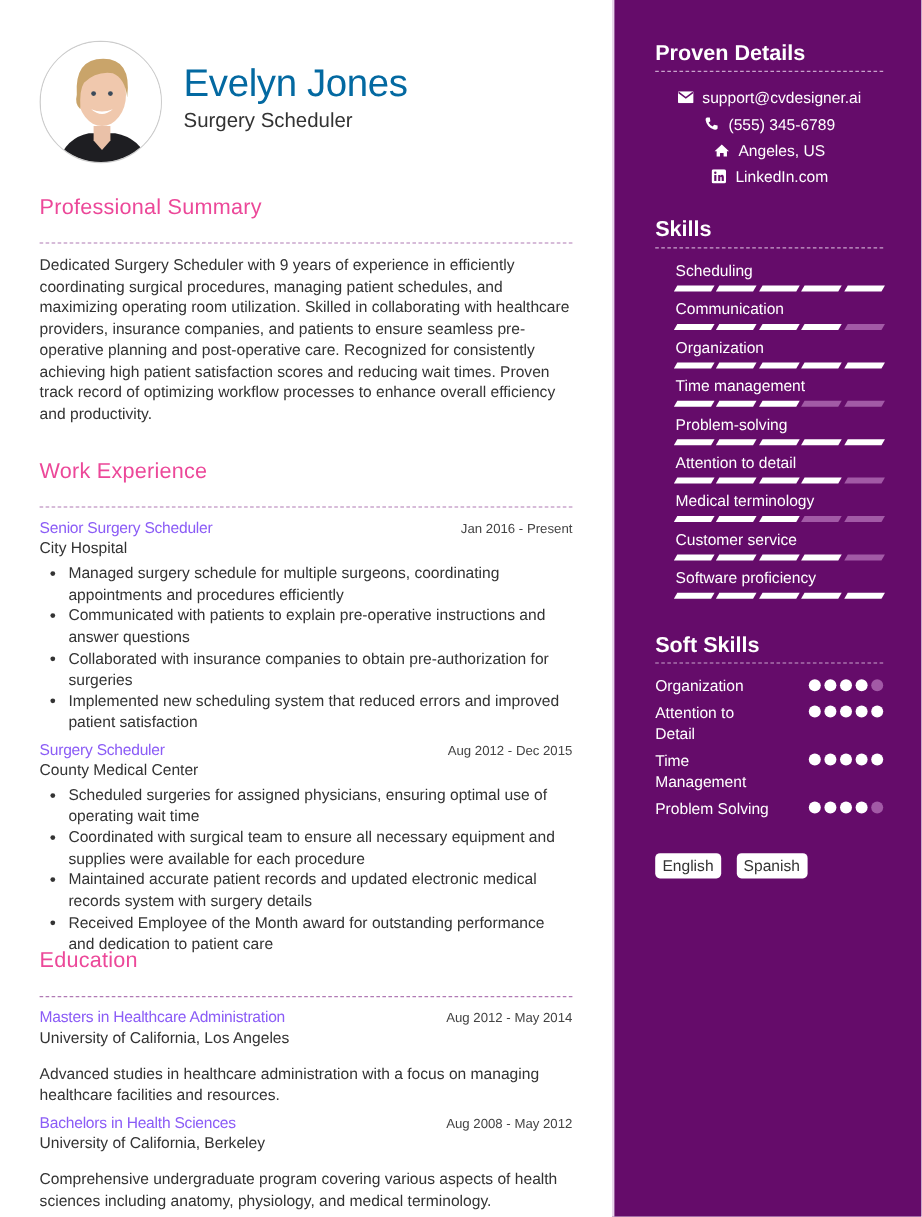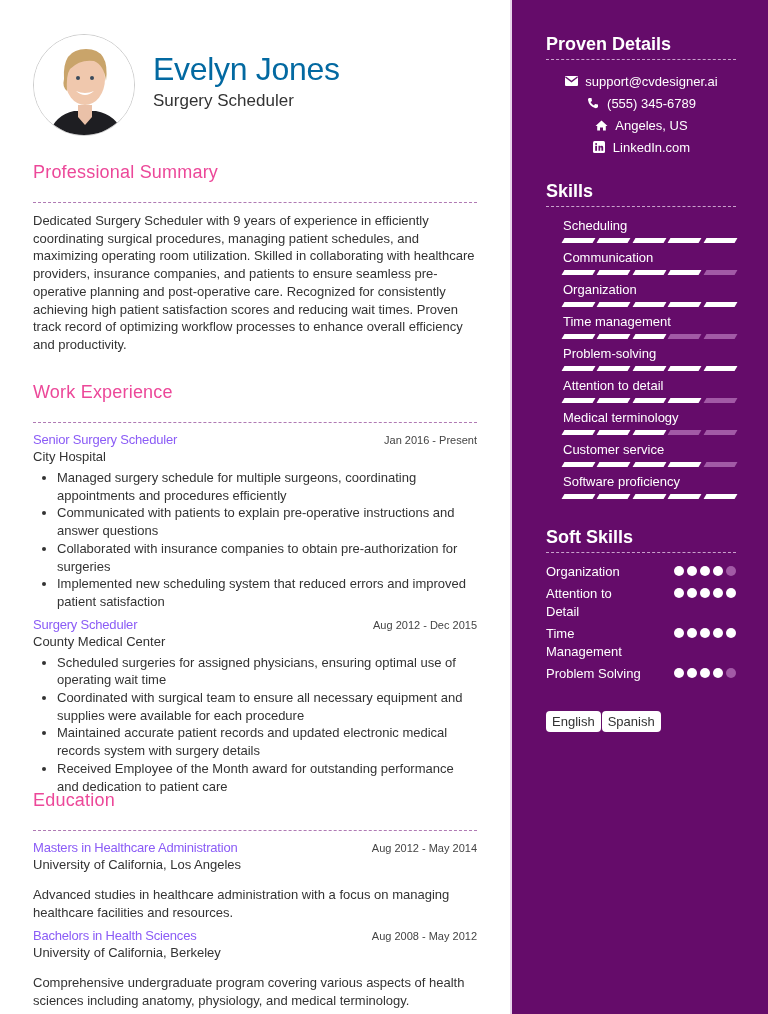--- a/index.html
+++ b/index.html
@@ -34,21 +34,21 @@
   .skill { margin-bottom: 6px; margin-left: 17px; }
   .skill-name { font-size: 13px; color: #fff; height: 18px; line-height: 18px; }
   .bar { display: flex; gap: 4px; margin-top: 3px; height: 5px; }
   .seg { width: 34px; height: 5px; background: #fff; transform: skewX(-30deg); }
   .seg.off { background: #a25aa6; }
   .soft-row { display: flex; justify-content: space-between; font-size: 13px; line-height: 18px; margin-bottom: 4px; }
   .soft-row .lbl { width: 100px; }
   .dots { display: flex; gap: 3px; padding-top: 3px; }
   .dot { width: 10px; height: 10px; border-radius: 50%; background: #fff; }
   .dot.off { background: #a25aa6; }
-  .langs { display: flex; gap: 1px; }
+  .langs { display: flex; gap: 13px; }
   .lang { background: #fff; color: #333; font-size: 13px; border-radius: 4px; padding: 3px 6px; }
 </style>
 </head>
 <body>
 
 <div class="left">
   <div class="header">
     <div class="avatar">
       <svg width="102" height="102" viewBox="0 0 102 102">
         <rect width="102" height="102" fill="#fff"></rect>

